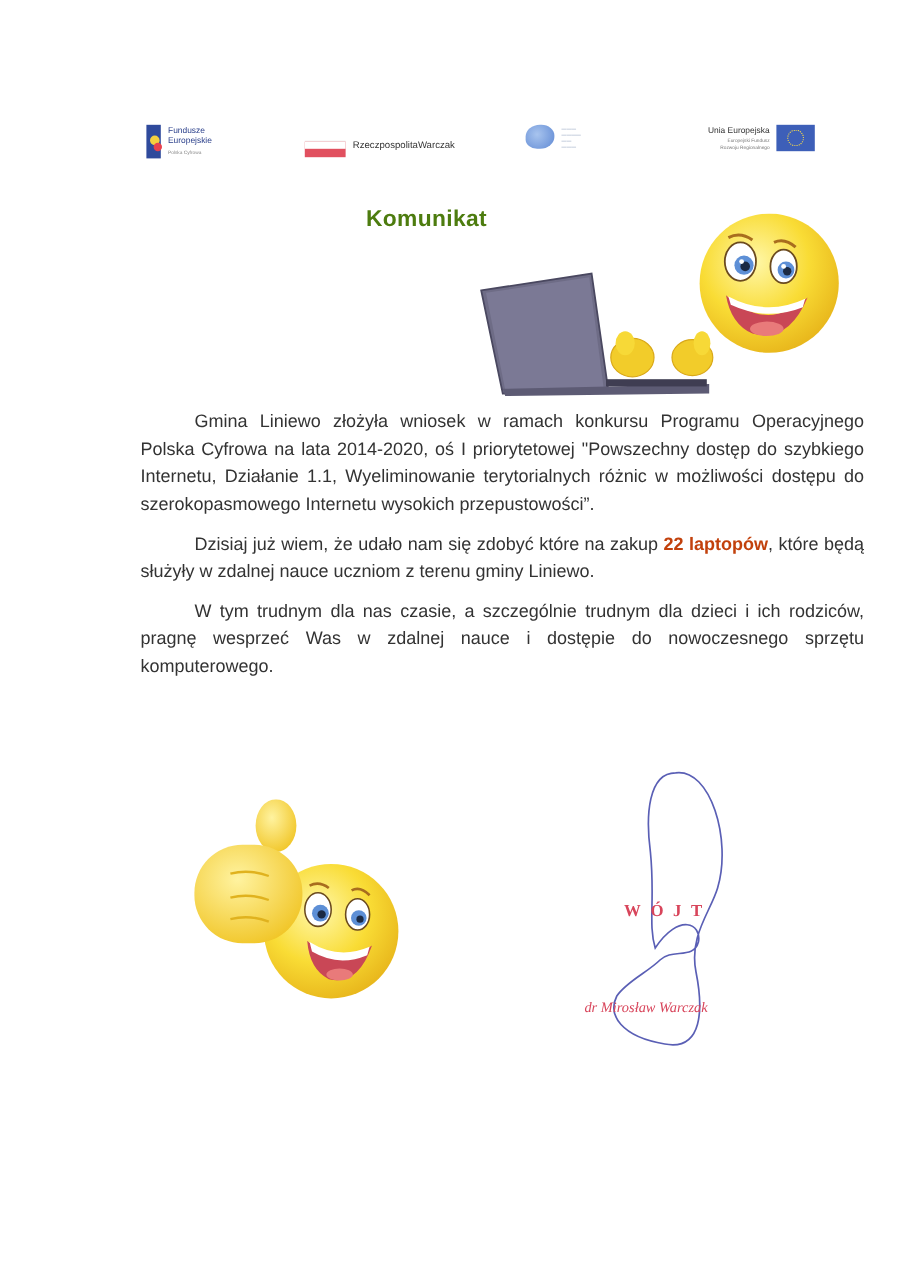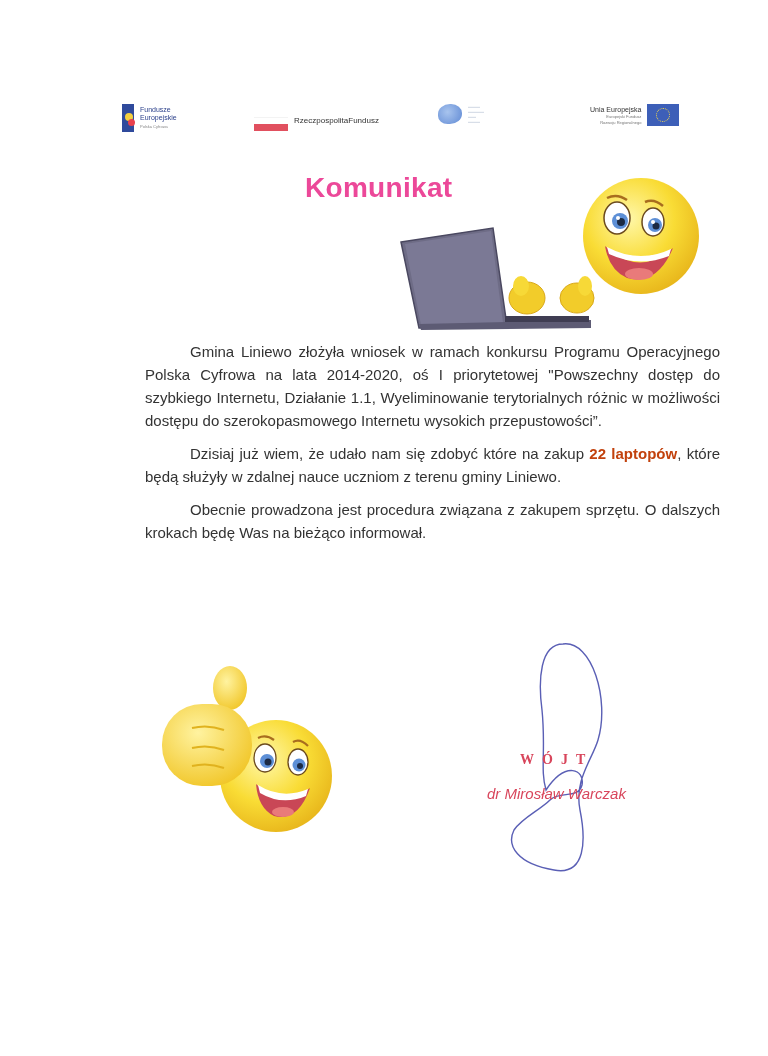--- a/index.html
+++ b/index.html
@@ -25,52 +25,52 @@
     .ue-blob { width: 24px; height: 20px; border-radius: 50% 45% 50% 40%; background: radial-gradient(circle at 40% 40%, #a8c4ee, #5f89d4); margin-right: 6px; }
     .blob-text { display: flex; flex-direction: column; line-height: 5px; font-size: 4px; color: #d8dee8; }
 
     .logo-eu { left: 590px; top: 4px; }
     .eu-text { display: flex; flex-direction: column; align-items: flex-end; line-height: 6px; margin-right: 6px; }
     .eu-t1 { font-size: 7px; color: #333; line-height: 9px; }
     .eu-t2, .eu-t3 { font-size: 4px; color: #777; }
     .eu-flag { width: 32px; height: 22px; background: #3d5fb8; position: relative; }
     .eu-flag:after { content: ""; position: absolute; left: 9px; top: 4px; width: 12px; height: 12px; border: 1.5px dotted #f5d94a; border-radius: 50%; }
 
-    .title { position: absolute; left: 305px; top: 172px; font-size: 28px; font-weight: bold; color: #ec4899; letter-spacing: 0.3px; }
+    .title { position: absolute; left: 305px; top: 172px; font-size: 19px; font-weight: bold; color: #4d7c0f; letter-spacing: 0.3px; }
 
     .laptop-art { position: absolute; left: 395px; top: 178px; width: 310px; height: 160px; }
 
     .body-text { position: absolute; left: 117px; top: 340px; width: 603px; font-family: "Liberation Sans", sans-serif; font-size: 15px; line-height: 23px; color: #333; }
-    .para { text-align: justify; text-indent: 45px; margin-bottom: 10px; margin-left: 28px; }
+    .para { text-align: justify; text-indent: 45px; margin-bottom: 10px; }
     .para b { font-weight: bold; color: #c2410c; }
 
     .thumbs-art { position: absolute; left: 148px; top: 666px; width: 186px; height: 190px; }
 
     .signature { position: absolute; left: 470px; top: 640px; width: 190px; height: 240px; }
     .wojt { position: absolute; left: 520px; top: 752px; font-family: Liberation Serif, serif; font-size: 14px; font-weight: bold; color: #d8455b; letter-spacing: 8px; }
-    .signer { position: absolute; left: 487px; top: 785px; font-family: Liberation Sans, sans-serif; font-size: 15px; font-style: italic; color: #d8455b; }
+    .signer { position: absolute; left: 487px; top: 832px; font-family: Liberation Serif, serif; font-size: 12px; font-style: italic; color: #d8455b; }
   </style>
 </head>
 <body>
 
 <div class="logo-bar">
   <div class="logo logo-fe">
     <div class="fe-mark"></div>
     <div class="fe-text">
       <span class="fe-t1">Fundusze</span>
       <span class="fe-t2">Europejskie</span>
       <span class="fe-t3">Polska Cyfrowa</span>
     </div>
   </div>
 
   <div class="logo logo-rp">
     <div class="rp-flag"></div>
     <div class="rp-text">
       <span>Rzeczpospolita</span>
-      <span>Fundusz</span>
+      <span>Warczak</span>
     </div>
   </div>
 
   <div class="logo logo-ue-mark">
     <div class="ue-blob"></div>
     <div class="blob-text">
       <span>▬▬▬</span>
       <span>▬▬▬▬</span>
       <span>▬▬</span>
       <span>▬▬▬</span>
@@ -130,21 +130,21 @@
 
     <path d="M210 68 Q244 100 278 70 Q262 108 232 100 Q214 92 210 68 Z" fill="#c94756"></path>
     <path d="M212 69 Q244 86 276 71 L274 78 Q244 90 214 76 Z" fill="#fff"></path>
     <ellipse cx="244" cy="96" rx="14" ry="6" fill="#e97a7a"></ellipse>
   </g>
 </svg>
 
 <div class="body-text">
   <p class="para">Gmina Liniewo złożyła wniosek w ramach konkursu  Programu Operacyjnego Polska Cyfrowa na lata 2014-2020, oś I priorytetowej "Powszechny dostęp do szybkiego Internetu,  Działanie 1.1, Wyeliminowanie terytorialnych różnic w możliwości dostępu do szerokopasmowego Internetu wysokich przepustowości”.</p>
   <p class="para"><span>Dzisiaj już wiem, że udało nam się zdobyć które na zakup </span><b>22 laptopów</b><span>, które będą służyły w zdalnej nauce uczniom z terenu gminy Liniewo.</span></p>
-  <p class="para">Obecnie prowadzona jest procedura związana z zakupem sprzętu. O dalszych krokach będę Was na bieżąco informował.</p>
+  <p class="para">W tym trudnym dla nas czasie, a szczególnie trudnym dla dzieci i ich rodziców, pragnę wesprzeć Was w zdalnej nauce i dostępie do nowoczesnego sprzętu komputerowego.</p>
 </div>
 
 <svg class="thumbs-art" viewBox="0 0 186 190">
   <defs>
     <radialGradient id="faceG2" cx="40%" cy="35%" r="70%">
       <stop offset="0%" stop-color="#fff7a8"></stop>
       <stop offset="55%" stop-color="#f9dc35"></stop>
       <stop offset="100%" stop-color="#e7b41a"></stop>
     </radialGradient>
     <radialGradient id="handG" cx="40%" cy="35%" r="70%">

